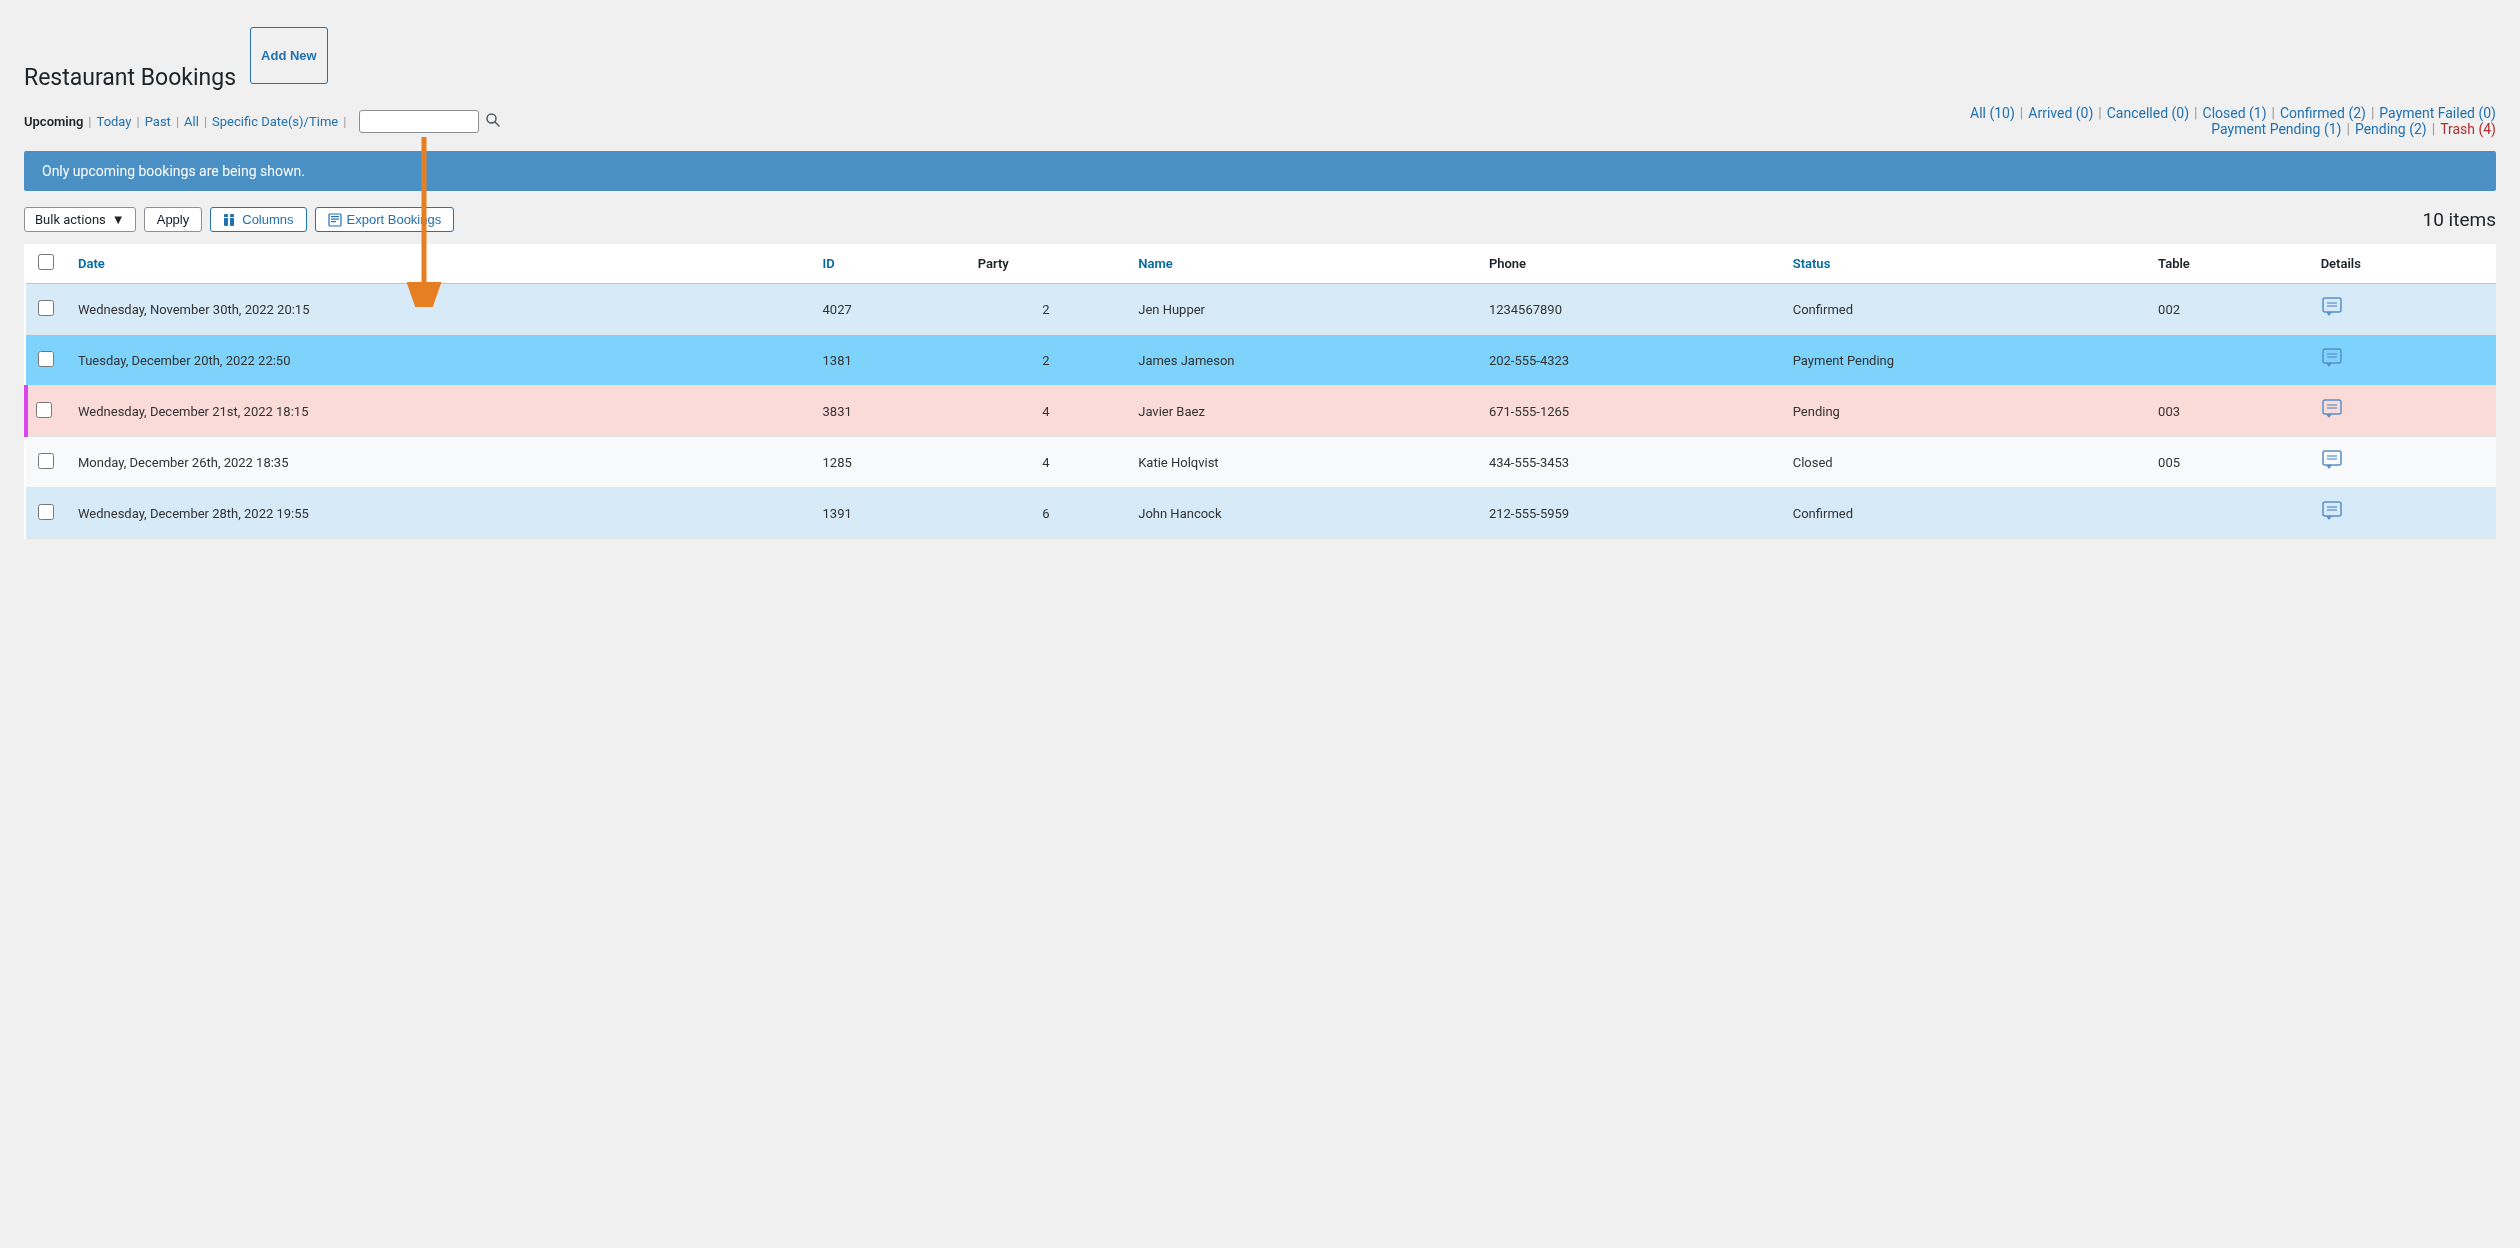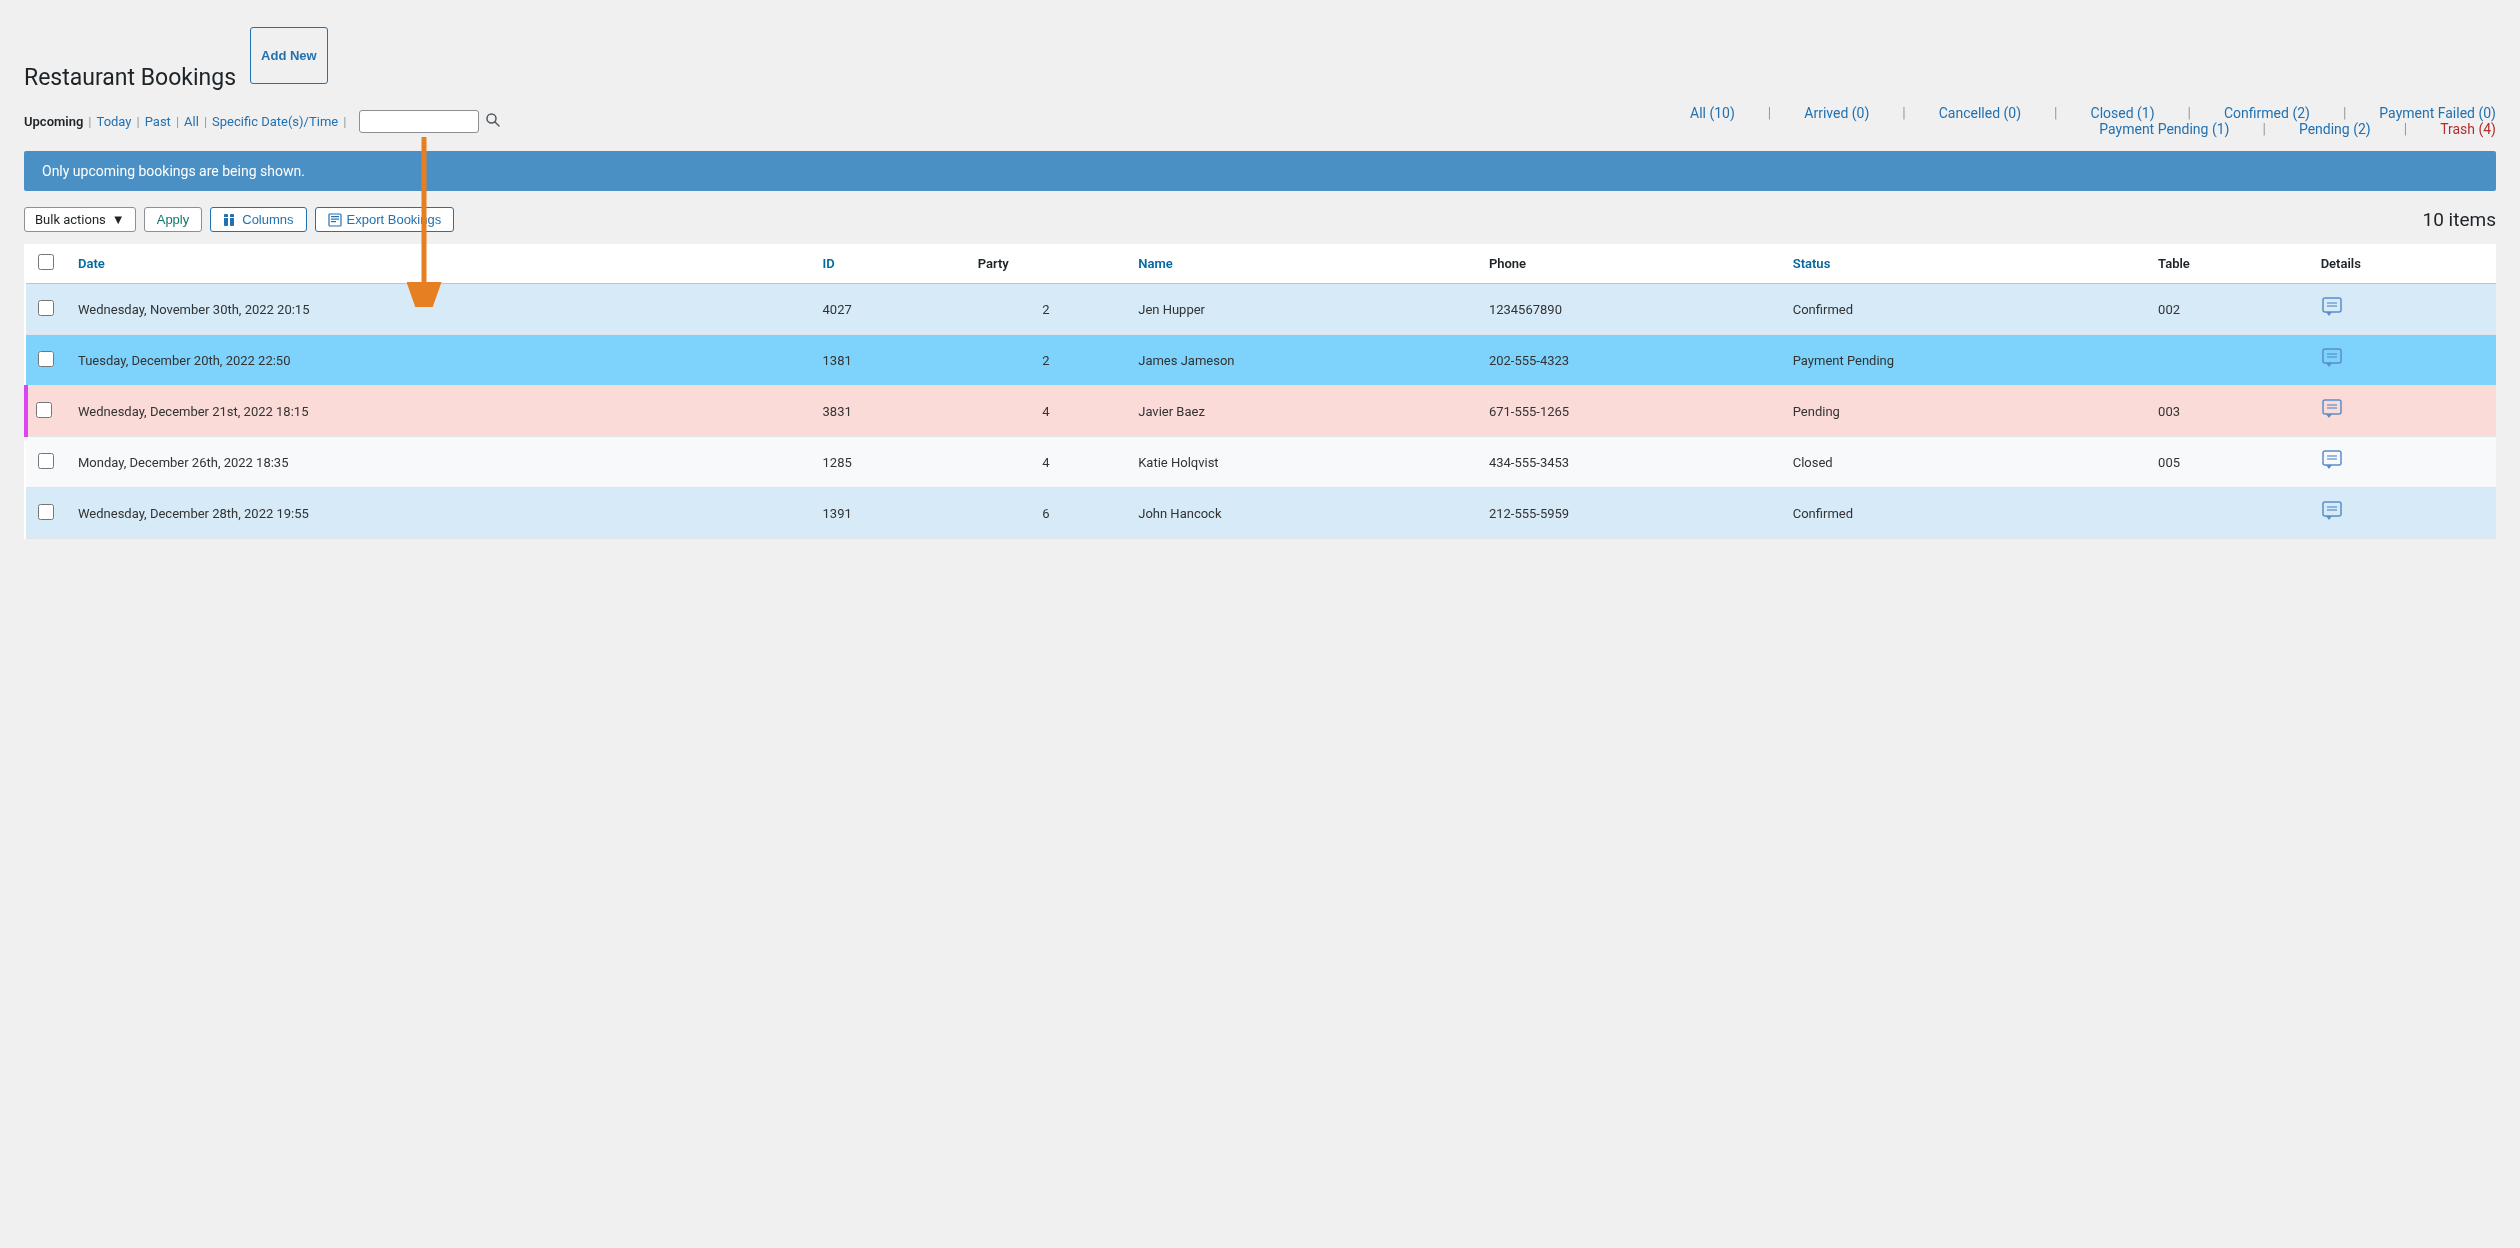--- a/index.html
+++ b/index.html
@@ -98,21 +98,20 @@
       margin: 0 5px;
     }
     .filter-right-rows {
       display: flex;
       flex-direction: column;
       align-items: flex-end;
     }
     .filter-right-row {
       display: flex;
       align-items: flex-end;
-      gap: 28px;
     }
 
     .info-banner {
       background: #4a90c4;
       color: #fff;
       padding: 12px 18px;
       font-size: 14px;
       margin-bottom: 16px;
       border-radius: 2px;
     }
@@ -136,21 +135,21 @@
       background: #fff;
       padding: 4px 10px;
       font-size: 13px;
       cursor: pointer;
       gap: 6px;
       color: #1d2327;
     }
     .apply-btn {
       border: 1px solid #8c8f94;
       background: #fff;
-      color: #0f766e;
+      color: #0f172a;
       padding: 4px 12px;
       border-radius: 3px;
       cursor: pointer;
       font-size: 13px;
     }
     .columns-btn, .export-btn {
       border: 1px solid #2271b1;
       background: #fff;
       color: #2271b1;
       padding: 4px 12px;

